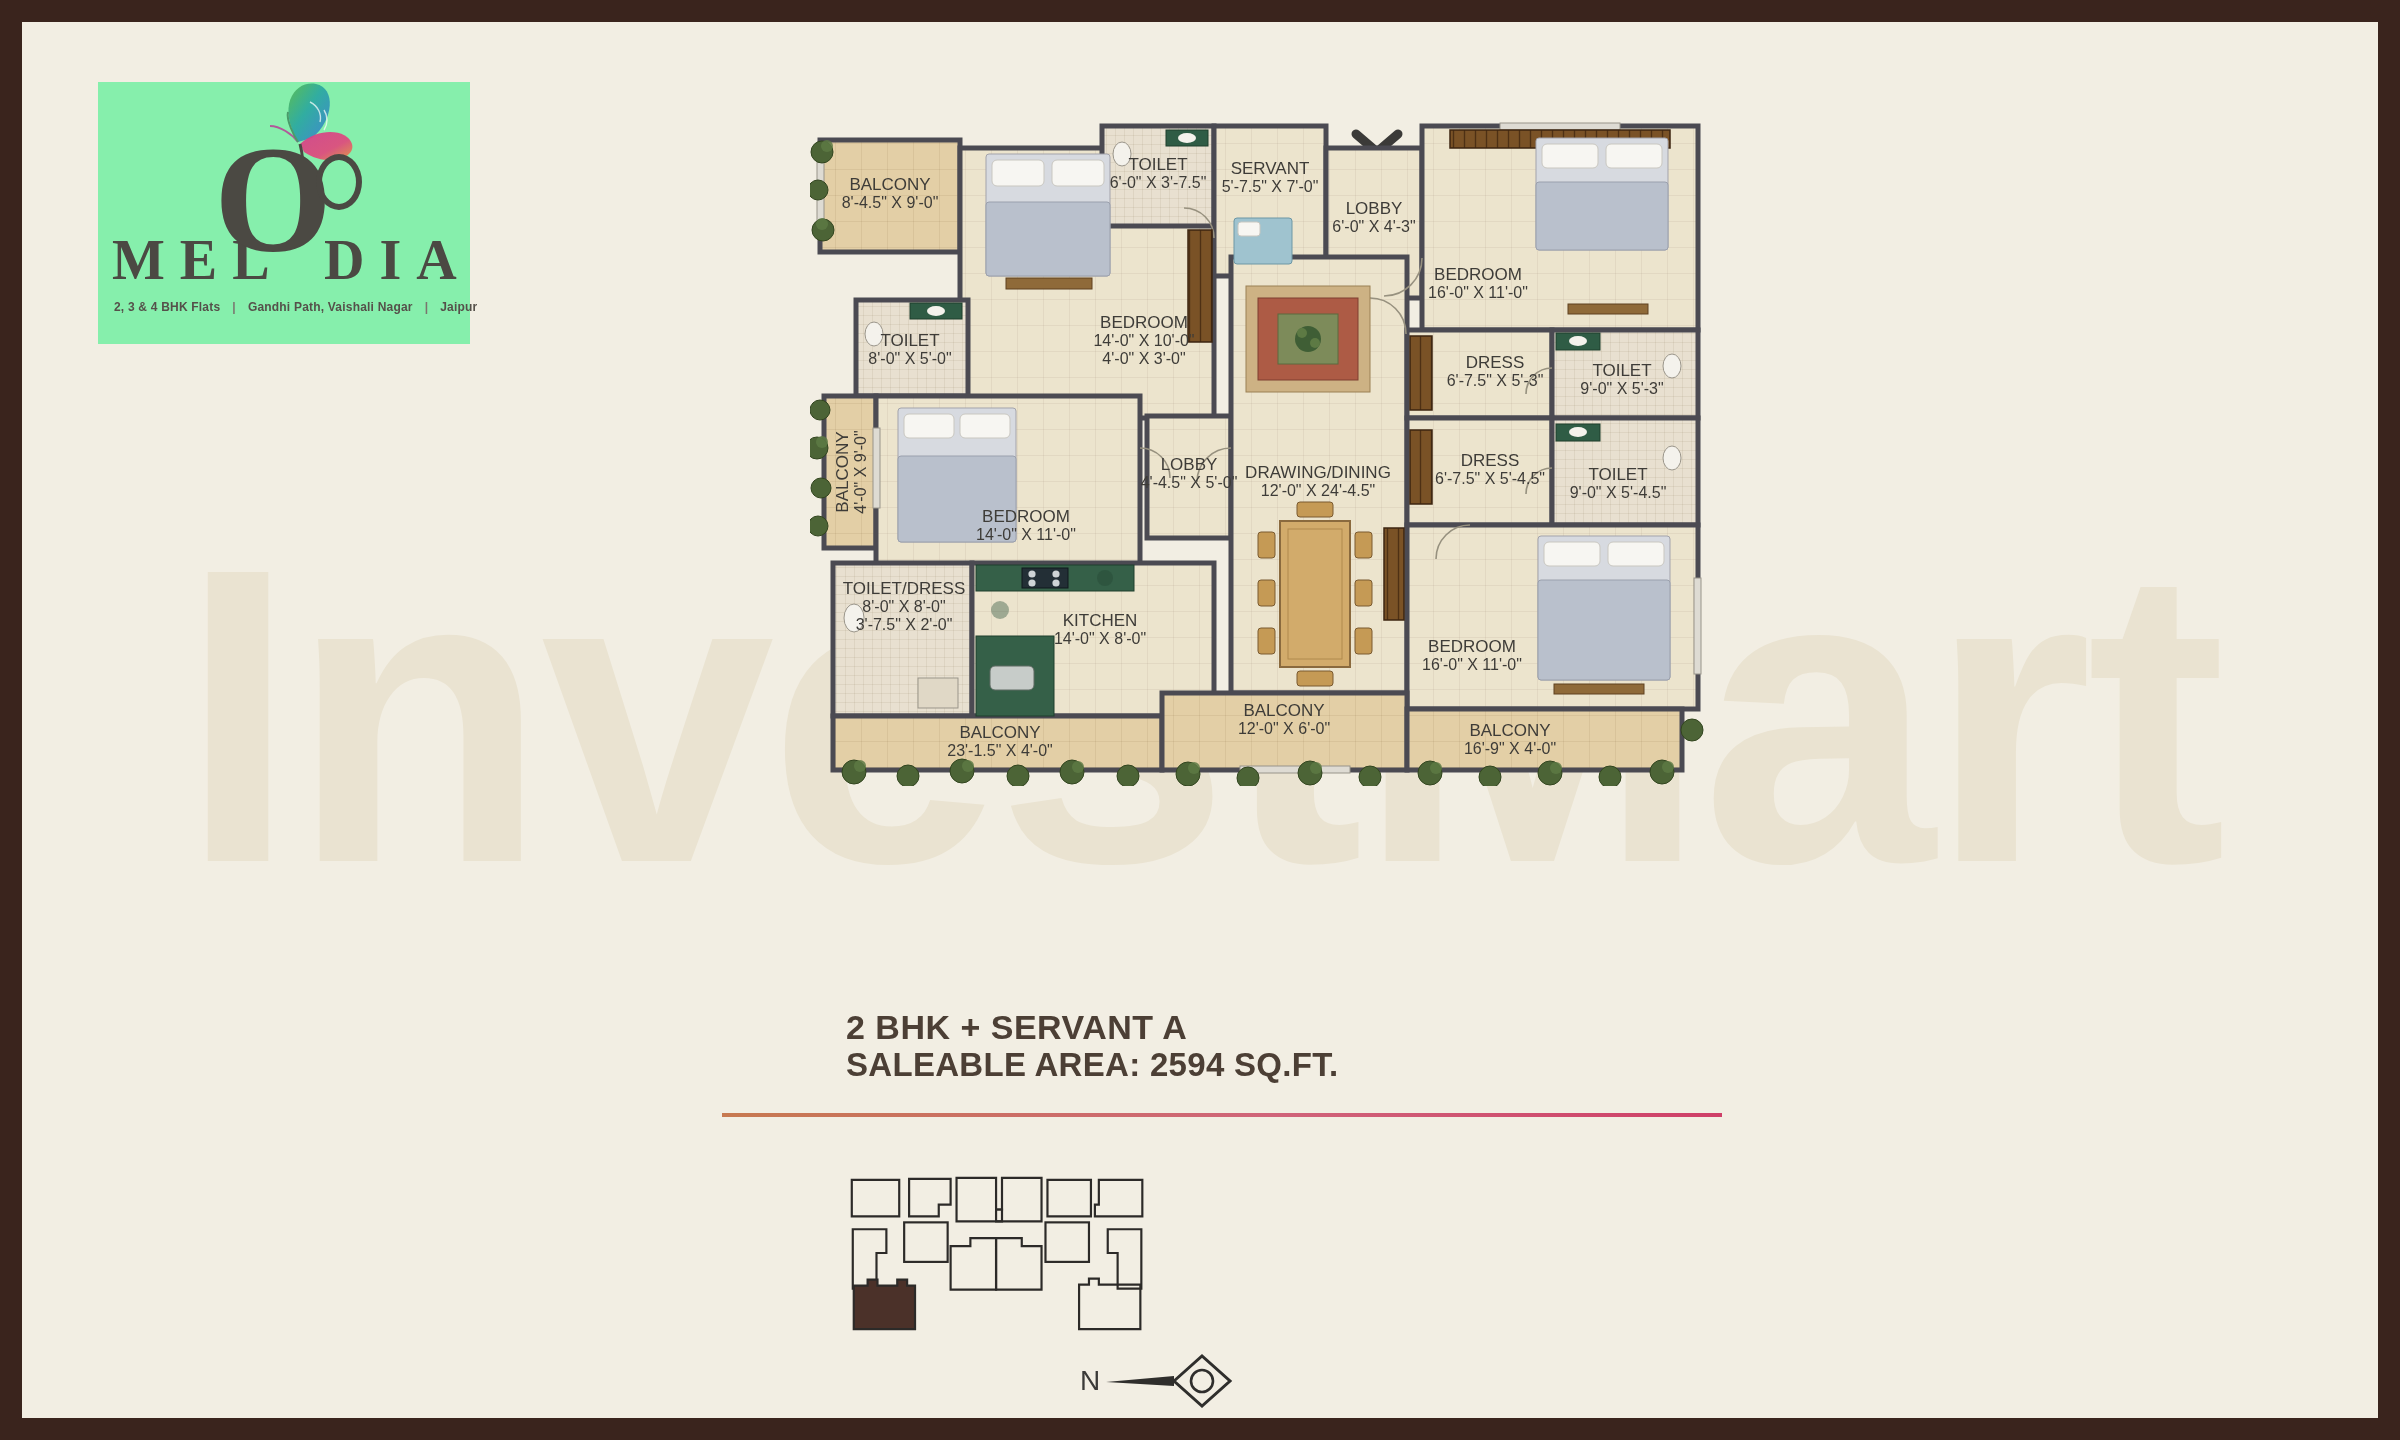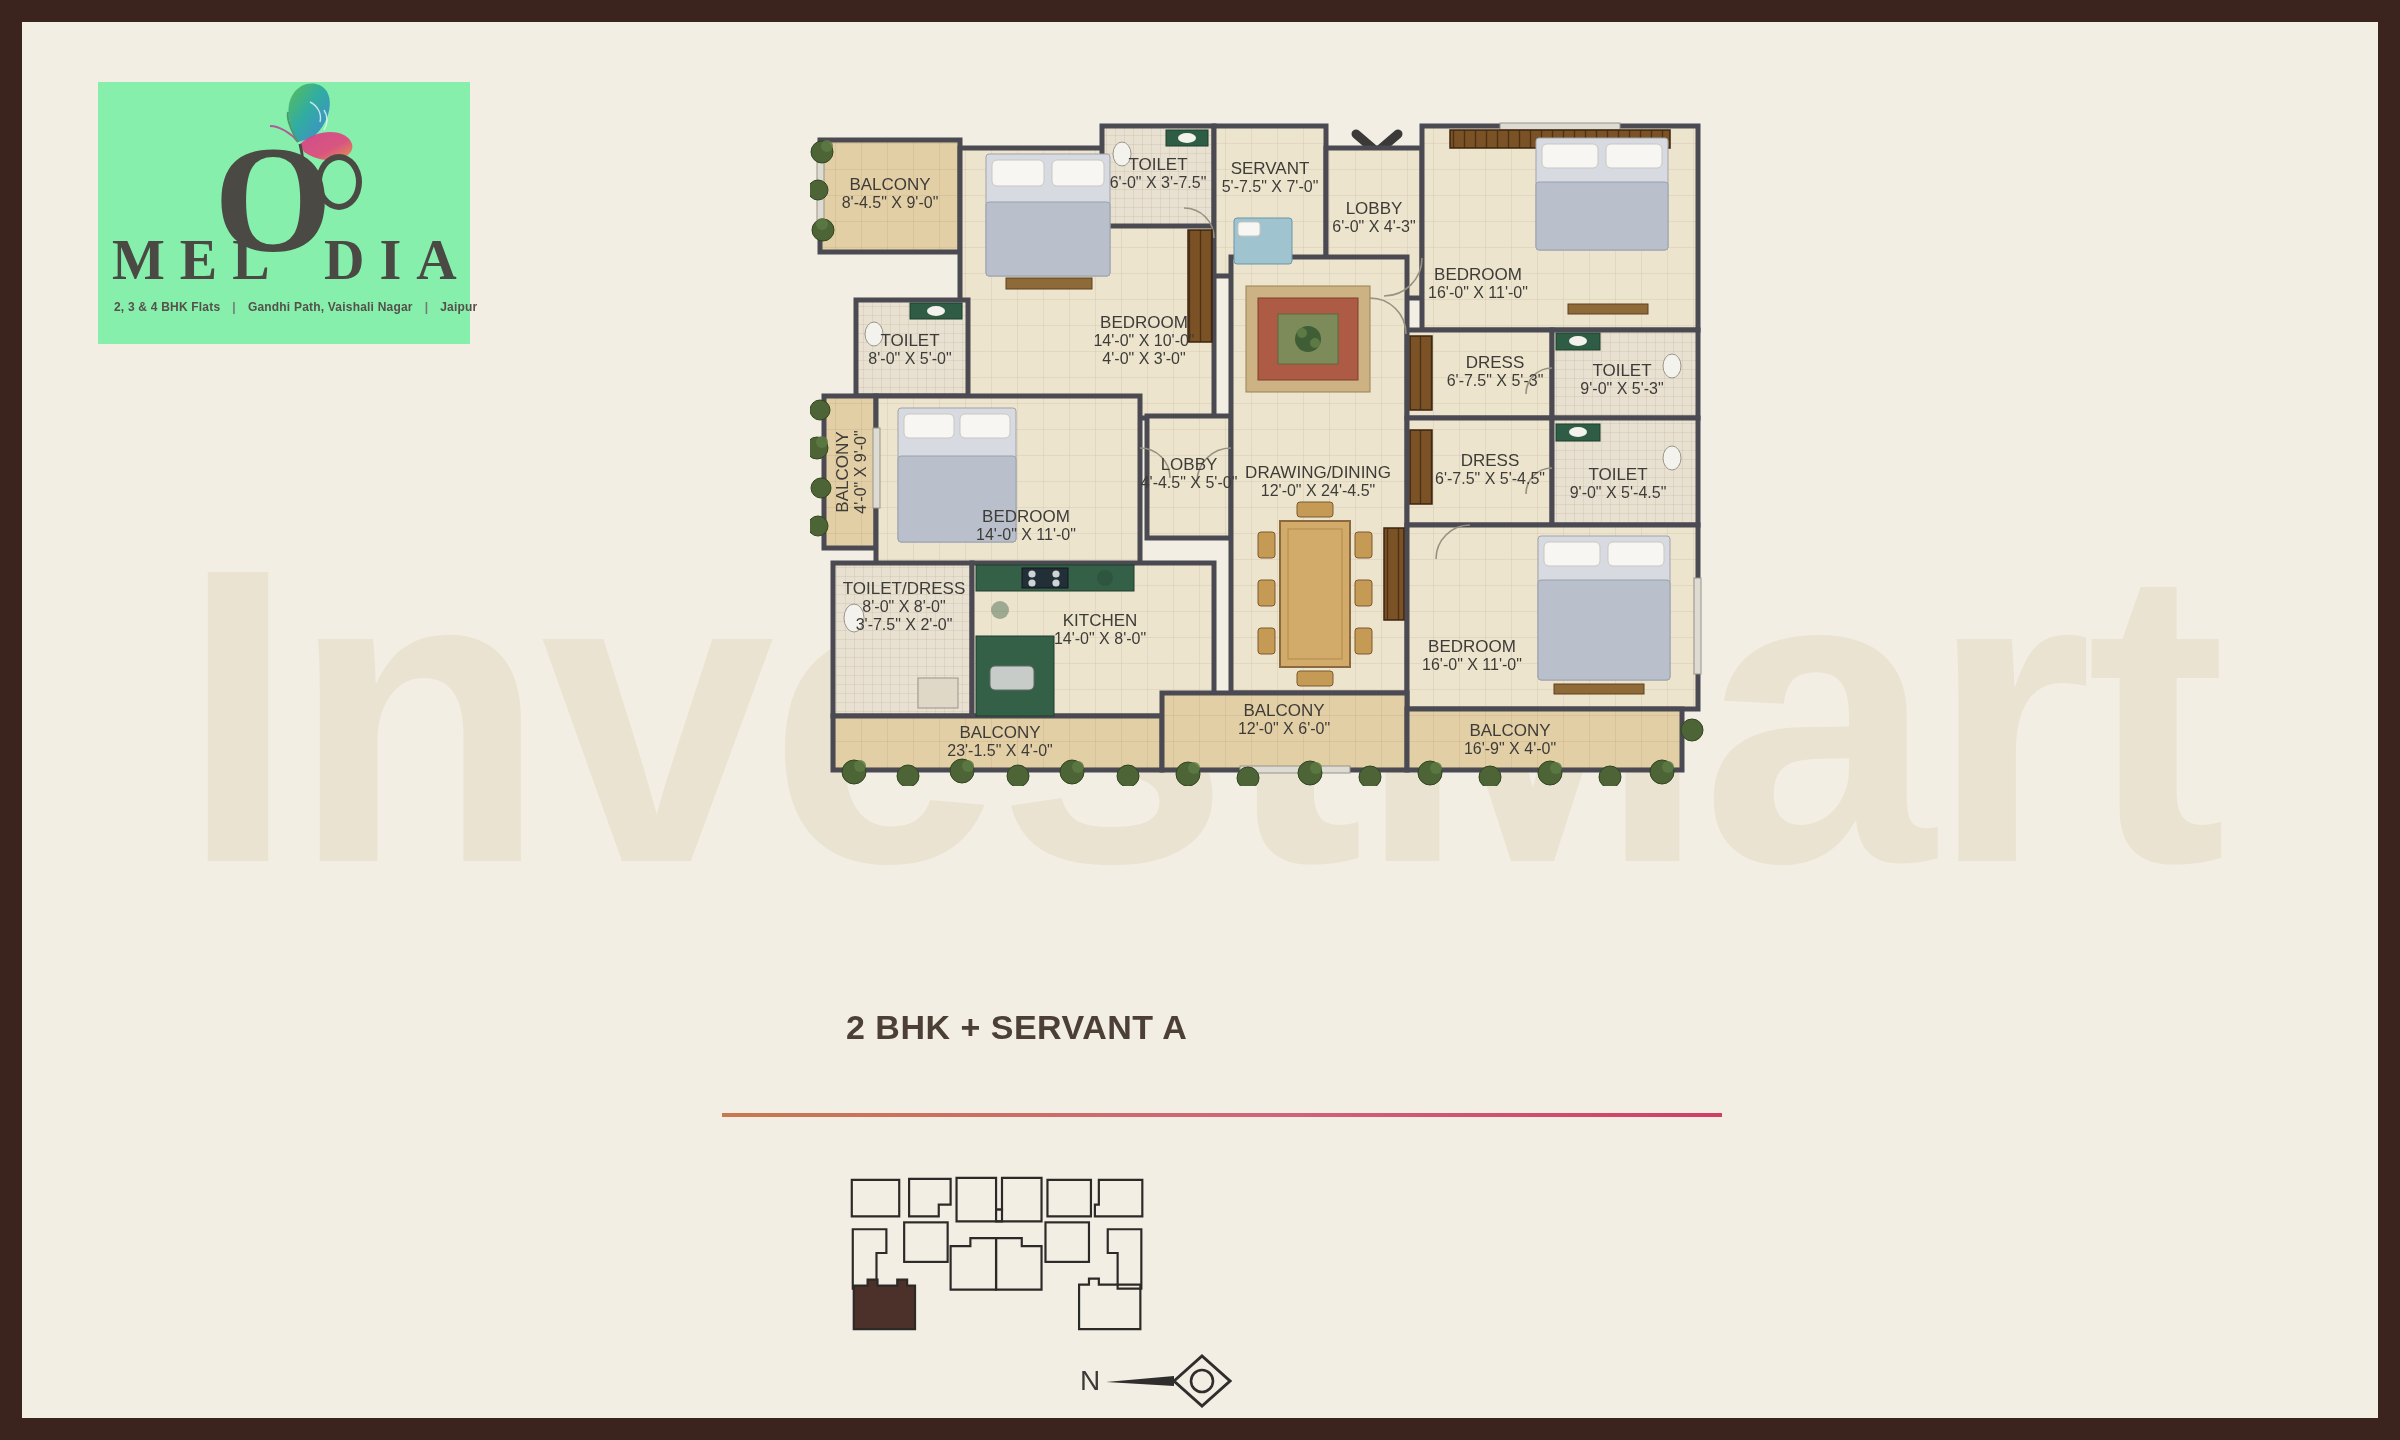--- a/index.html
+++ b/index.html
@@ -338,20 +338,21 @@
       <text class="rlabel" x="474" y="598">BALCONY</text>
       <text class="rdim" x="474" y="616">12'-0" X 6'-0"</text>
 
       <text class="rlabel" x="700" y="618">BALCONY</text>
       <text class="rdim" x="700" y="636">16'-9" X 4'-0"</text>
     </g>
   </svg>
   </div>
 
   <div class="unit-title">2 BHK + SERVANT A</div>
+  <div class="unit-area">SALEABLE AREA: 2594 SQ.FT.</div>
   <div class="divider"></div>
 
   <div class="keyplan">
     <svg width="336" height="190" viewBox="0 0 340 190">
       <g fill="none" stroke="#2c2a28" stroke-width="2.2" stroke-linejoin="miter">
         <path d="M18,21 h48 v37 h-48 z"></path>
         <path d="M76,20 h42 v26 h-12 v12 h-30 z"></path>
         <path d="M124,19 h40 v32 h6 v12 h-46 z"></path>
         <path d="M170,19 h40 v44 h-46 v-12 h6 z"></path>
         <path d="M216,21 h44 v37 h-44 z"></path>

